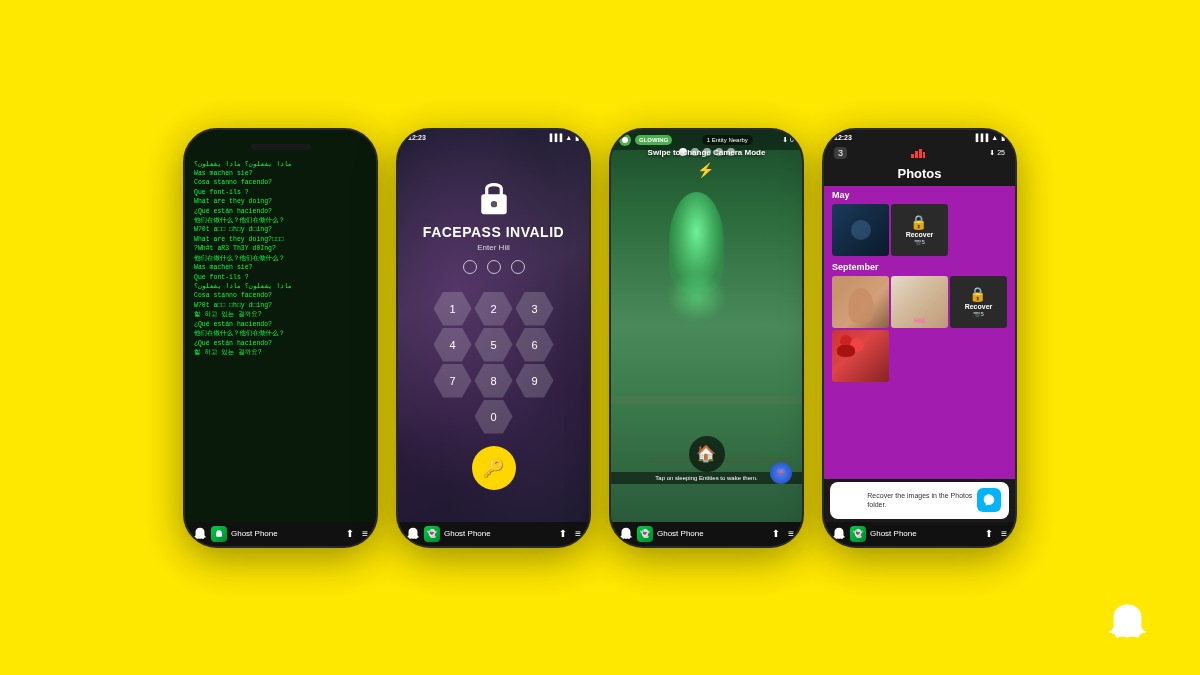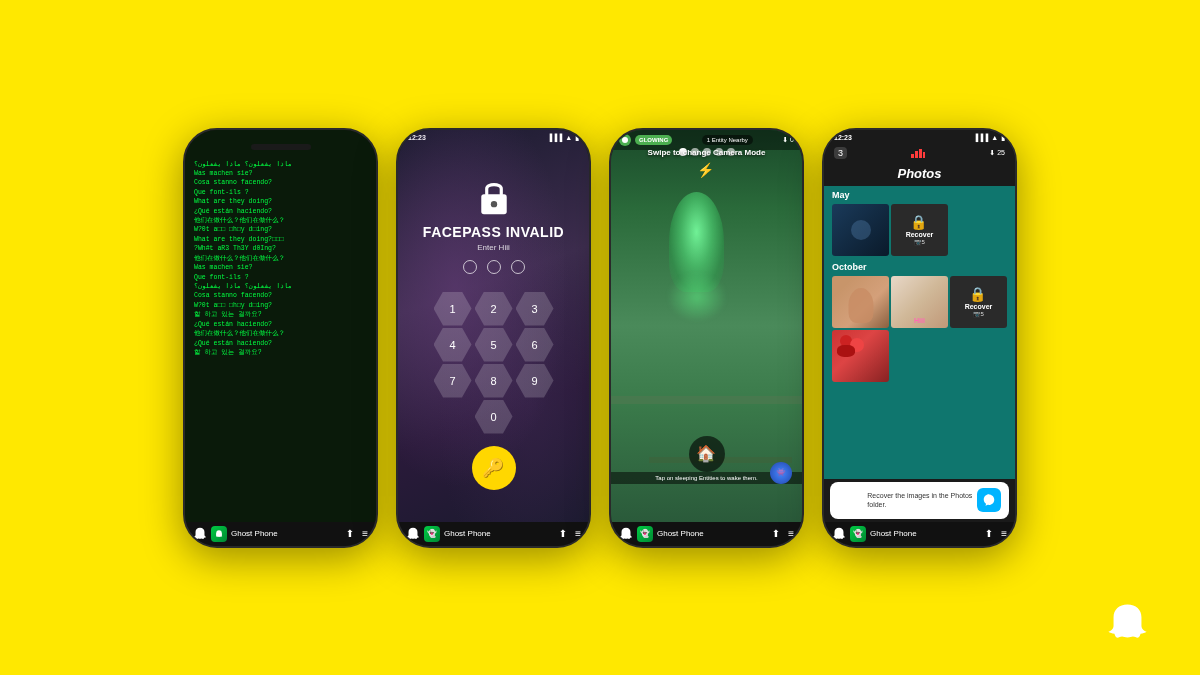--- a/index.html
+++ b/index.html
@@ -337,21 +337,21 @@
       color: white;
       font-size: 9px;
       background: rgba(255,255,255,0.15);
       padding: 1px 4px;
       border-radius: 4px;
     }
 
     .photos-scroll {
       flex: 1;
       overflow: hidden;
-      background: #0f766e;
+      background: #a21caf;
     }
 
     .month-section {
       padding: 4px 8px 2px;
     }
 
     .month-label {
       color: white;
       font-size: 9px;
       font-weight: 600;
@@ -791,21 +791,21 @@
               <rect x="8" y="1" width="3" height="9" fill="#ff3b3b"></rect>
               <rect x="12" y="4" width="2" height="6" fill="#ff3b3b"></rect>
             </svg>
           </div>
           <div style="display:flex; align-items:center; gap:2px; color:white; font-size:7px;">
             <span>⬇</span>
             <span>25</span>
           </div>
         </div>
 
-        <div style="text-align:center; padding: 2px 0 4px; font-style: italic;">
+        <div style="text-align:center; padding: 2px 0 4px;">
           <span class="phone4-title">Photos</span>
         </div>
 
         <div class="photos-scroll">
 
           <div class="month-section">
             <div class="month-label">May</div>
             <div class="photo-grid">
               <div class="photo-thumb photo-dark-sim">
                 <div style="width:100%;height:100%;background:linear-gradient(135deg, #1a3a5a 0%, #0a1a2a 100%);display:flex;align-items:center;justify-content:center;">
@@ -814,21 +814,21 @@
               </div>
               <div class="photo-thumb recover-thumb">
                 <div class="recover-lock">🔒</div>
                 <div class="recover-text">Recover</div>
                 <div class="recover-count">📷5</div>
               </div>
             </div>
           </div>
 
           <div class="month-section">
-            <div class="month-label">October</div>
+            <div class="month-label">September</div>
             <div class="photo-grid">
               <div class="photo-thumb">
                 <div class="photo-person-sim">
                   <div style="position:absolute;bottom:5px;left:50%;transform:translateX(-50%);width:25px;height:35px;background:rgba(200,140,100,0.8);border-radius:50% 50% 30% 30%;"></div>
                 </div>
               </div>
               <div class="photo-thumb">
                 <div class="photo-group-sim">
                   <div class="hiii-text">Hiii</div>
                 </div>

